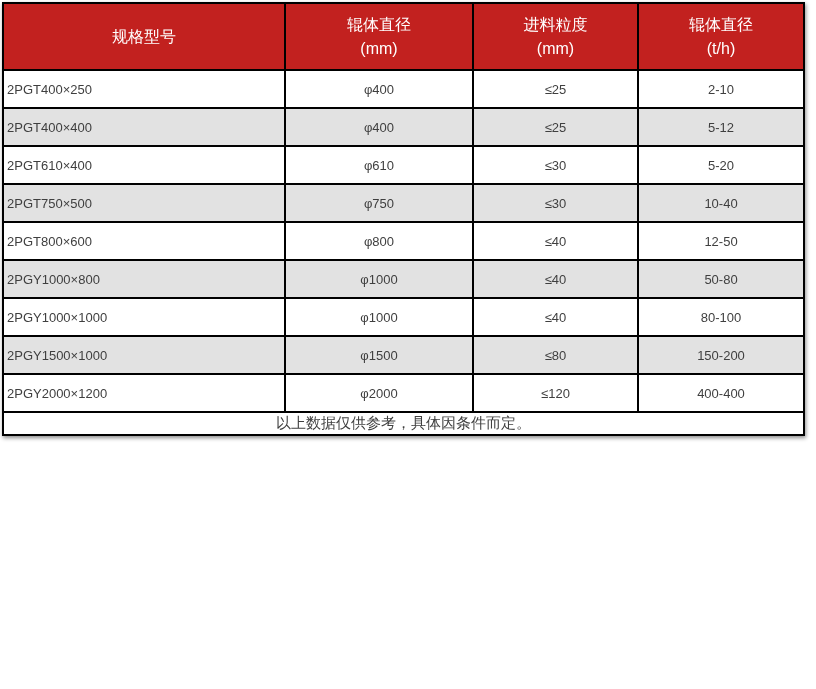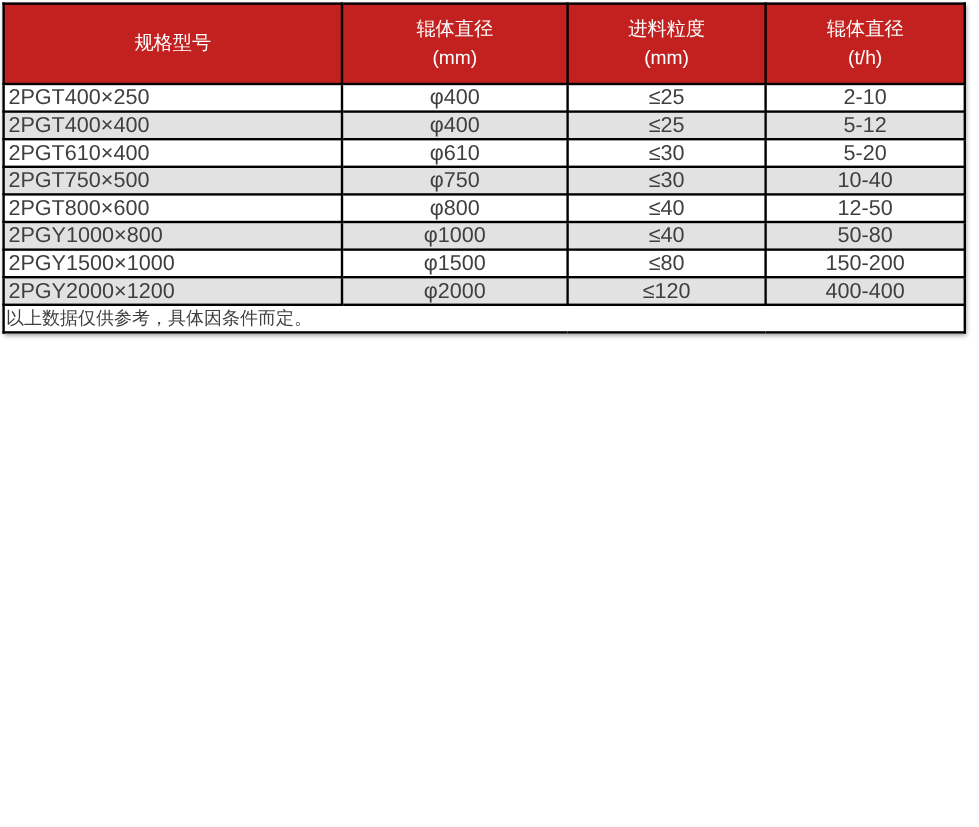--- a/index.html
+++ b/index.html
@@ -33,40 +33,40 @@
     font-weight: normal;
     text-align: center;
     vertical-align: middle;
     padding: 2px 0;
   }
   .h-label, .h-unit {
     line-height: 24px;
     text-align: center;
   }
   .spec-table tbody td {
-    height: 22px;
-    font-size: 18px;
+    height: 38px;
+    font-size: 13px;
     color: var(--body-text, #3f3f3f);
     text-align: center;
     vertical-align: middle;
     padding: 0;
     background-clip: padding-box;
   }
   .spec-table tbody td.model-cell {
     text-align: left;
     padding-left: 3px;
   }
   .spec-table tbody tr:nth-child(even) td {
     background-color: var(--row-alt-bg, #e2e2e2);
   }
   .spec-table tfoot td.footnote {
     height: 22px;
     font-size: 15px;
     color: var(--body-text, #3f3f3f);
-    text-align: left;
+    text-align: center;
     vertical-align: middle;
     background: #ffffff;
   }
 </style>
 </head>
 <body>
 
 <div class="page">
   <table class="spec-table">
     <colgroup>
@@ -125,20 +125,26 @@
           <td>≤40</td>
           <td>12-50</td>
         </tr>
         <tr>
           <td class="model-cell">2PGY1000×800</td>
           <td>φ1000</td>
           <td>≤40</td>
           <td>50-80</td>
         </tr>
         <tr>
+          <td class="model-cell">2PGY1000×1000</td>
+          <td>φ1000</td>
+          <td>≤40</td>
+          <td>80-100</td>
+        </tr>
+        <tr>
           <td class="model-cell">2PGY1500×1000</td>
           <td>φ1500</td>
           <td>≤80</td>
           <td>150-200</td>
         </tr>
         <tr>
           <td class="model-cell">2PGY2000×1200</td>
           <td>φ2000</td>
           <td>≤120</td>
           <td>400-400</td>

